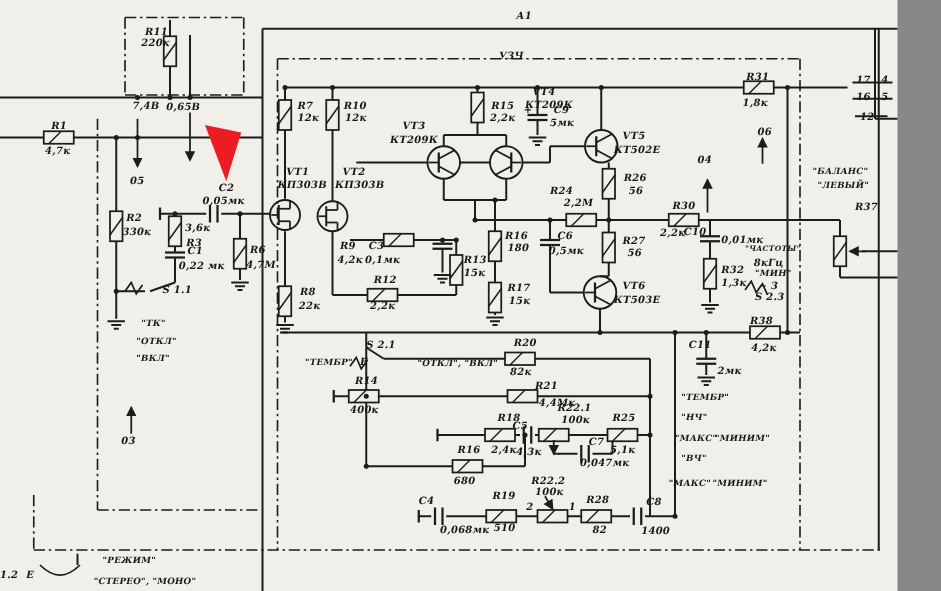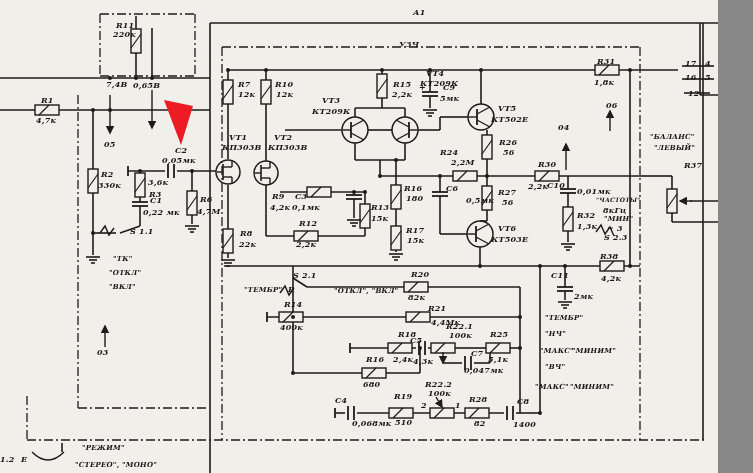--- a/index.html
+++ b/index.html
@@ -370,21 +370,21 @@
       <span class="lbl" style="left: 292px; top: 203px;">0,1мк</span>
       <span class="lbl" style="left: 299px; top: 219px;">R12</span>
       <span class="lbl" style="left: 296px; top: 240px;">2,2к</span>
       <span class="lbl" style="left: 371px; top: 203px;">R13</span>
       <span class="lbl" style="left: 371px; top: 214px;">15к</span>
       <span class="lbl" style="left: 404px; top: 184px;">R16</span>
       <span class="lbl" style="left: 406px; top: 194px;">180</span>
       <span class="lbl" style="left: 406px; top: 226px;">R17</span>
       <span class="lbl" style="left: 407px; top: 236px;">15к</span>
       <span class="lbl" style="left: 446px; top: 184px;">C6</span>
-      <span class="lbl" style="left: 439px; top: 196px; padding-left: 27px;">0,5мк</span>
+      <span class="lbl" style="left: 439px; top: 196px;">0,5мк</span>
       <span class="lbl" style="left: 440px; top: 148px;">R24</span>
       <span class="lbl" style="left: 451px; top: 158px;">2,2М</span>
       <span class="lbl" style="left: 498px; top: 104px;">VT5</span>
       <span class="lbl" style="left: 491px; top: 115px;">КТ502Е</span>
       <span class="lbl" style="left: 499px; top: 138px;">R26</span>
       <span class="lbl" style="left: 503px; top: 148px;">56</span>
       <span class="lbl" style="left: 498px; top: 188px;">R27</span>
       <span class="lbl" style="left: 502px; top: 198px;">56</span>
       <span class="lbl" style="left: 498px; top: 224px;">VT6</span>
       <span class="lbl" style="left: 491px; top: 235px;">КТ503Е</span>

